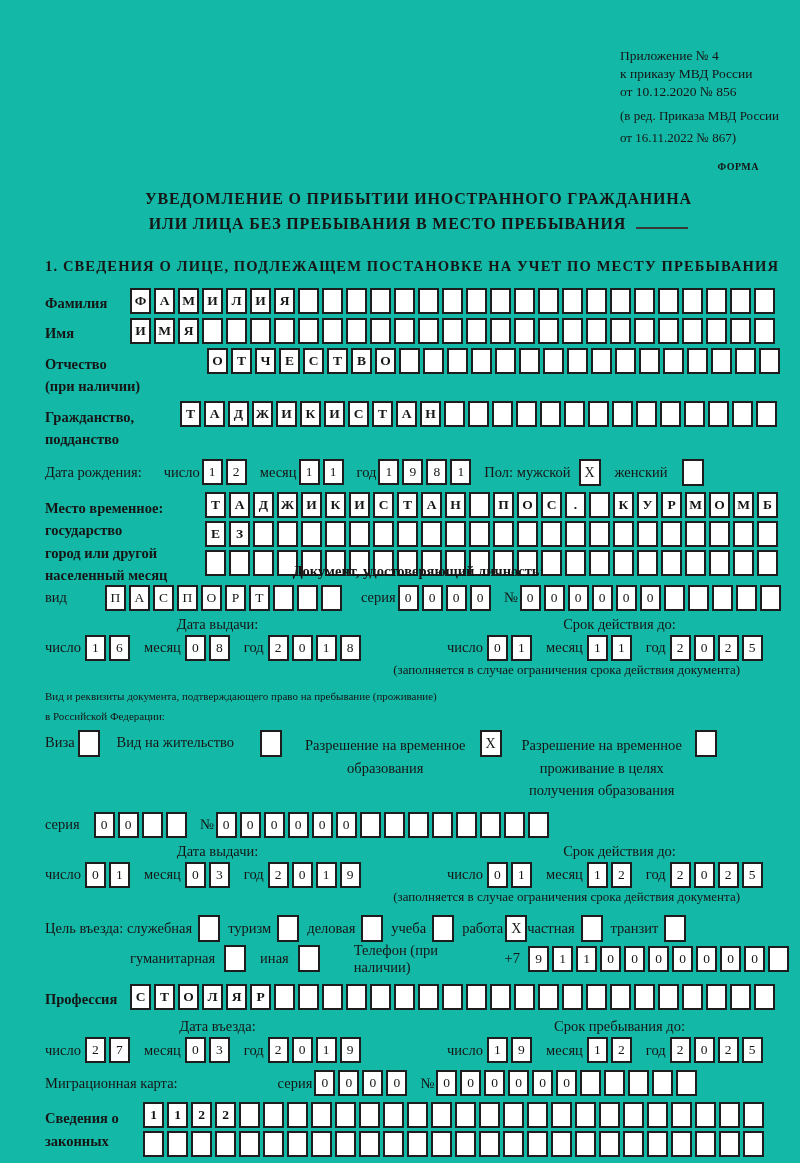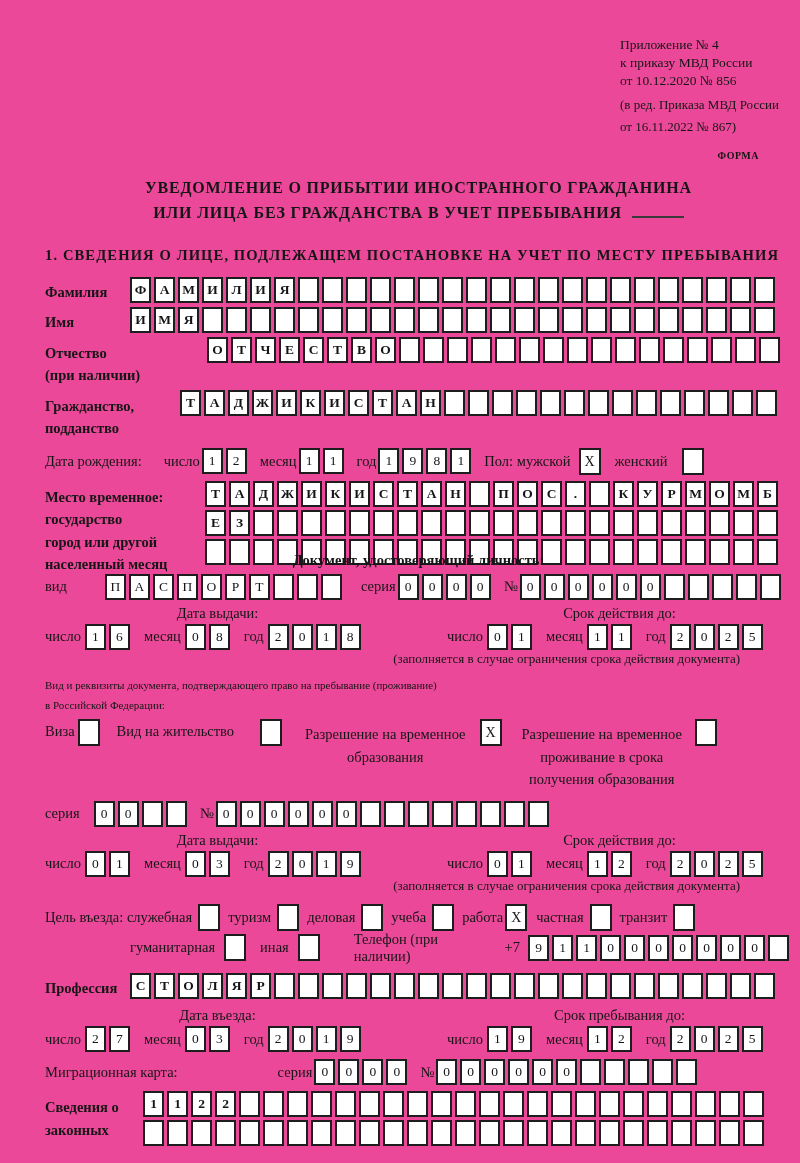--- a/index.html
+++ b/index.html
@@ -1,18 +1,18 @@
 <!DOCTYPE html>
 <html><head>
 <meta charset="utf-8">
 <style>
   * { margin:0; padding:0; box-sizing:border-box; }
   html,body { background:#ffffff; }
   body { width:800px; font-family:"Liberation Serif","DejaVu Serif",serif; color:#151515; }
-  .page { width:800px; height:1163px; background:#ec4899; padding:36px 8px 0 45px; overflow:hidden; position:relative; }
+  .page { width:800px; height:1163px; background:#14b8a6; padding:47px 8px 0 45px; overflow:hidden; position:relative; }
 
   .appendix { margin-left:575px; font-size:13.5px; line-height:1.35; }
   .appendix .rev { margin-top:5px; font-size:13px; }
   .form-label { text-align:right; padding-right:33px; font-weight:bold; font-size:10px; margin-top:14px; letter-spacing:.5px; }
 
   .title { text-align:center; font-weight:bold; font-size:16px; margin-top:15px; line-height:1.55; letter-spacing:.8px; }
   .blank-underline { display:inline-block; width:52px; height:13px; border-bottom:2px solid #3a3a3a; margin-left:10px; }
 
   .sec-heading { font-weight:bold; font-size:14.6px; margin-top:22px; letter-spacing:1.1px; white-space:nowrap; }
 
@@ -75,21 +75,21 @@
     <div>к приказу МВД России</div>
     <div>от 10.12.2020 № 856</div>
     <div class="rev">(в ред. Приказа МВД России</div>
     <div class="rev">от 16.11.2022 № 867)</div>
   </div>
 
   <div class="form-label">ФОРМА</div>
 
   <div class="title">
     <div>УВЕДОМЛЕНИЕ О ПРИБЫТИИ ИНОСТРАННОГО ГРАЖДАНИНА</div>
-    <div><span>ИЛИ ЛИЦА БЕЗ ГРАЖДАНСТВА В УЧЕТ ПРЕБЫВАНИЯ</span><span class="blank-underline"></span></div>
+    <div><span>ИЛИ ЛИЦА БЕЗ ПРЕБЫВАНИЯ В МЕСТО ПРЕБЫВАНИЯ</span><span class="blank-underline"></span></div>
   </div>
 
   <div class="sec-heading">1. СВЕДЕНИЯ О ЛИЦЕ, ПОДЛЕЖАЩЕМ ПОСТАНОВКЕ НА УЧЕТ ПО МЕСТУ ПРЕБЫВАНИЯ</div>
 
   <div class="row" style="margin-top:13px;">
     <div class="lbl w-surname">Фамилия</div>
     <div class="cells">
         <span class="cell">Ф</span>
         <span class="cell">А</span>
         <span class="cell">М</span>
@@ -431,21 +431,21 @@
     <span class="cb" style="margin-left:3px;"></span>
     <span class="plbl" style="margin-left:17px;text-align:center;">Вид на жительство</span>
     <span class="cb" style="margin-left:26px;"></span>
     <span class="clabel" style="margin-left:23px;">
       <div>Разрешение на временное</div>
       <div>образования</div>
     </span>
     <span class="cb" style="margin-left:14px;">X</span>
     <span class="clabel" style="margin-left:20px;">
       <div>Разрешение на временное</div>
-      <div>проживание в срока</div>
+      <div>проживание в целях</div>
       <div>получения образования</div>
     </span>
     <span class="cb" style="margin-left:13px;"></span>
   </div>
 
   <div class="inline-row" style="margin-top:10px;">
     <span>серия</span>
     <span class="cells" style="margin-left:14px;">
         <span class="cell">0</span>
         <span class="cell">0</span>
@@ -523,21 +523,21 @@
     <span>Цель въезда: служебная</span>
     <span class="cb"></span>
     <span class="gap-s">туризм</span>
     <span class="cb"></span>
     <span class="gap-s">деловая</span>
     <span class="cb"></span>
     <span class="gap-s">учеба</span>
     <span class="cb"></span>
     <span class="gap-s">работа</span>
     <span class="cb" style="margin-left:2px;">X</span>
-    <span style="margin-left:9px;text-align:right;">частная</span>
+    <span style="margin-left:0;text-align:right;">частная</span>
     <span class="cb"></span>
     <span class="gap-s">транзит</span>
     <span class="cb"></span>
   </div>
 
   <div class="phone-row">
     <span>гуманитарная</span>
     <span class="cb"></span>
     <span class="gap-m">иная</span>
     <span class="cb"></span>

